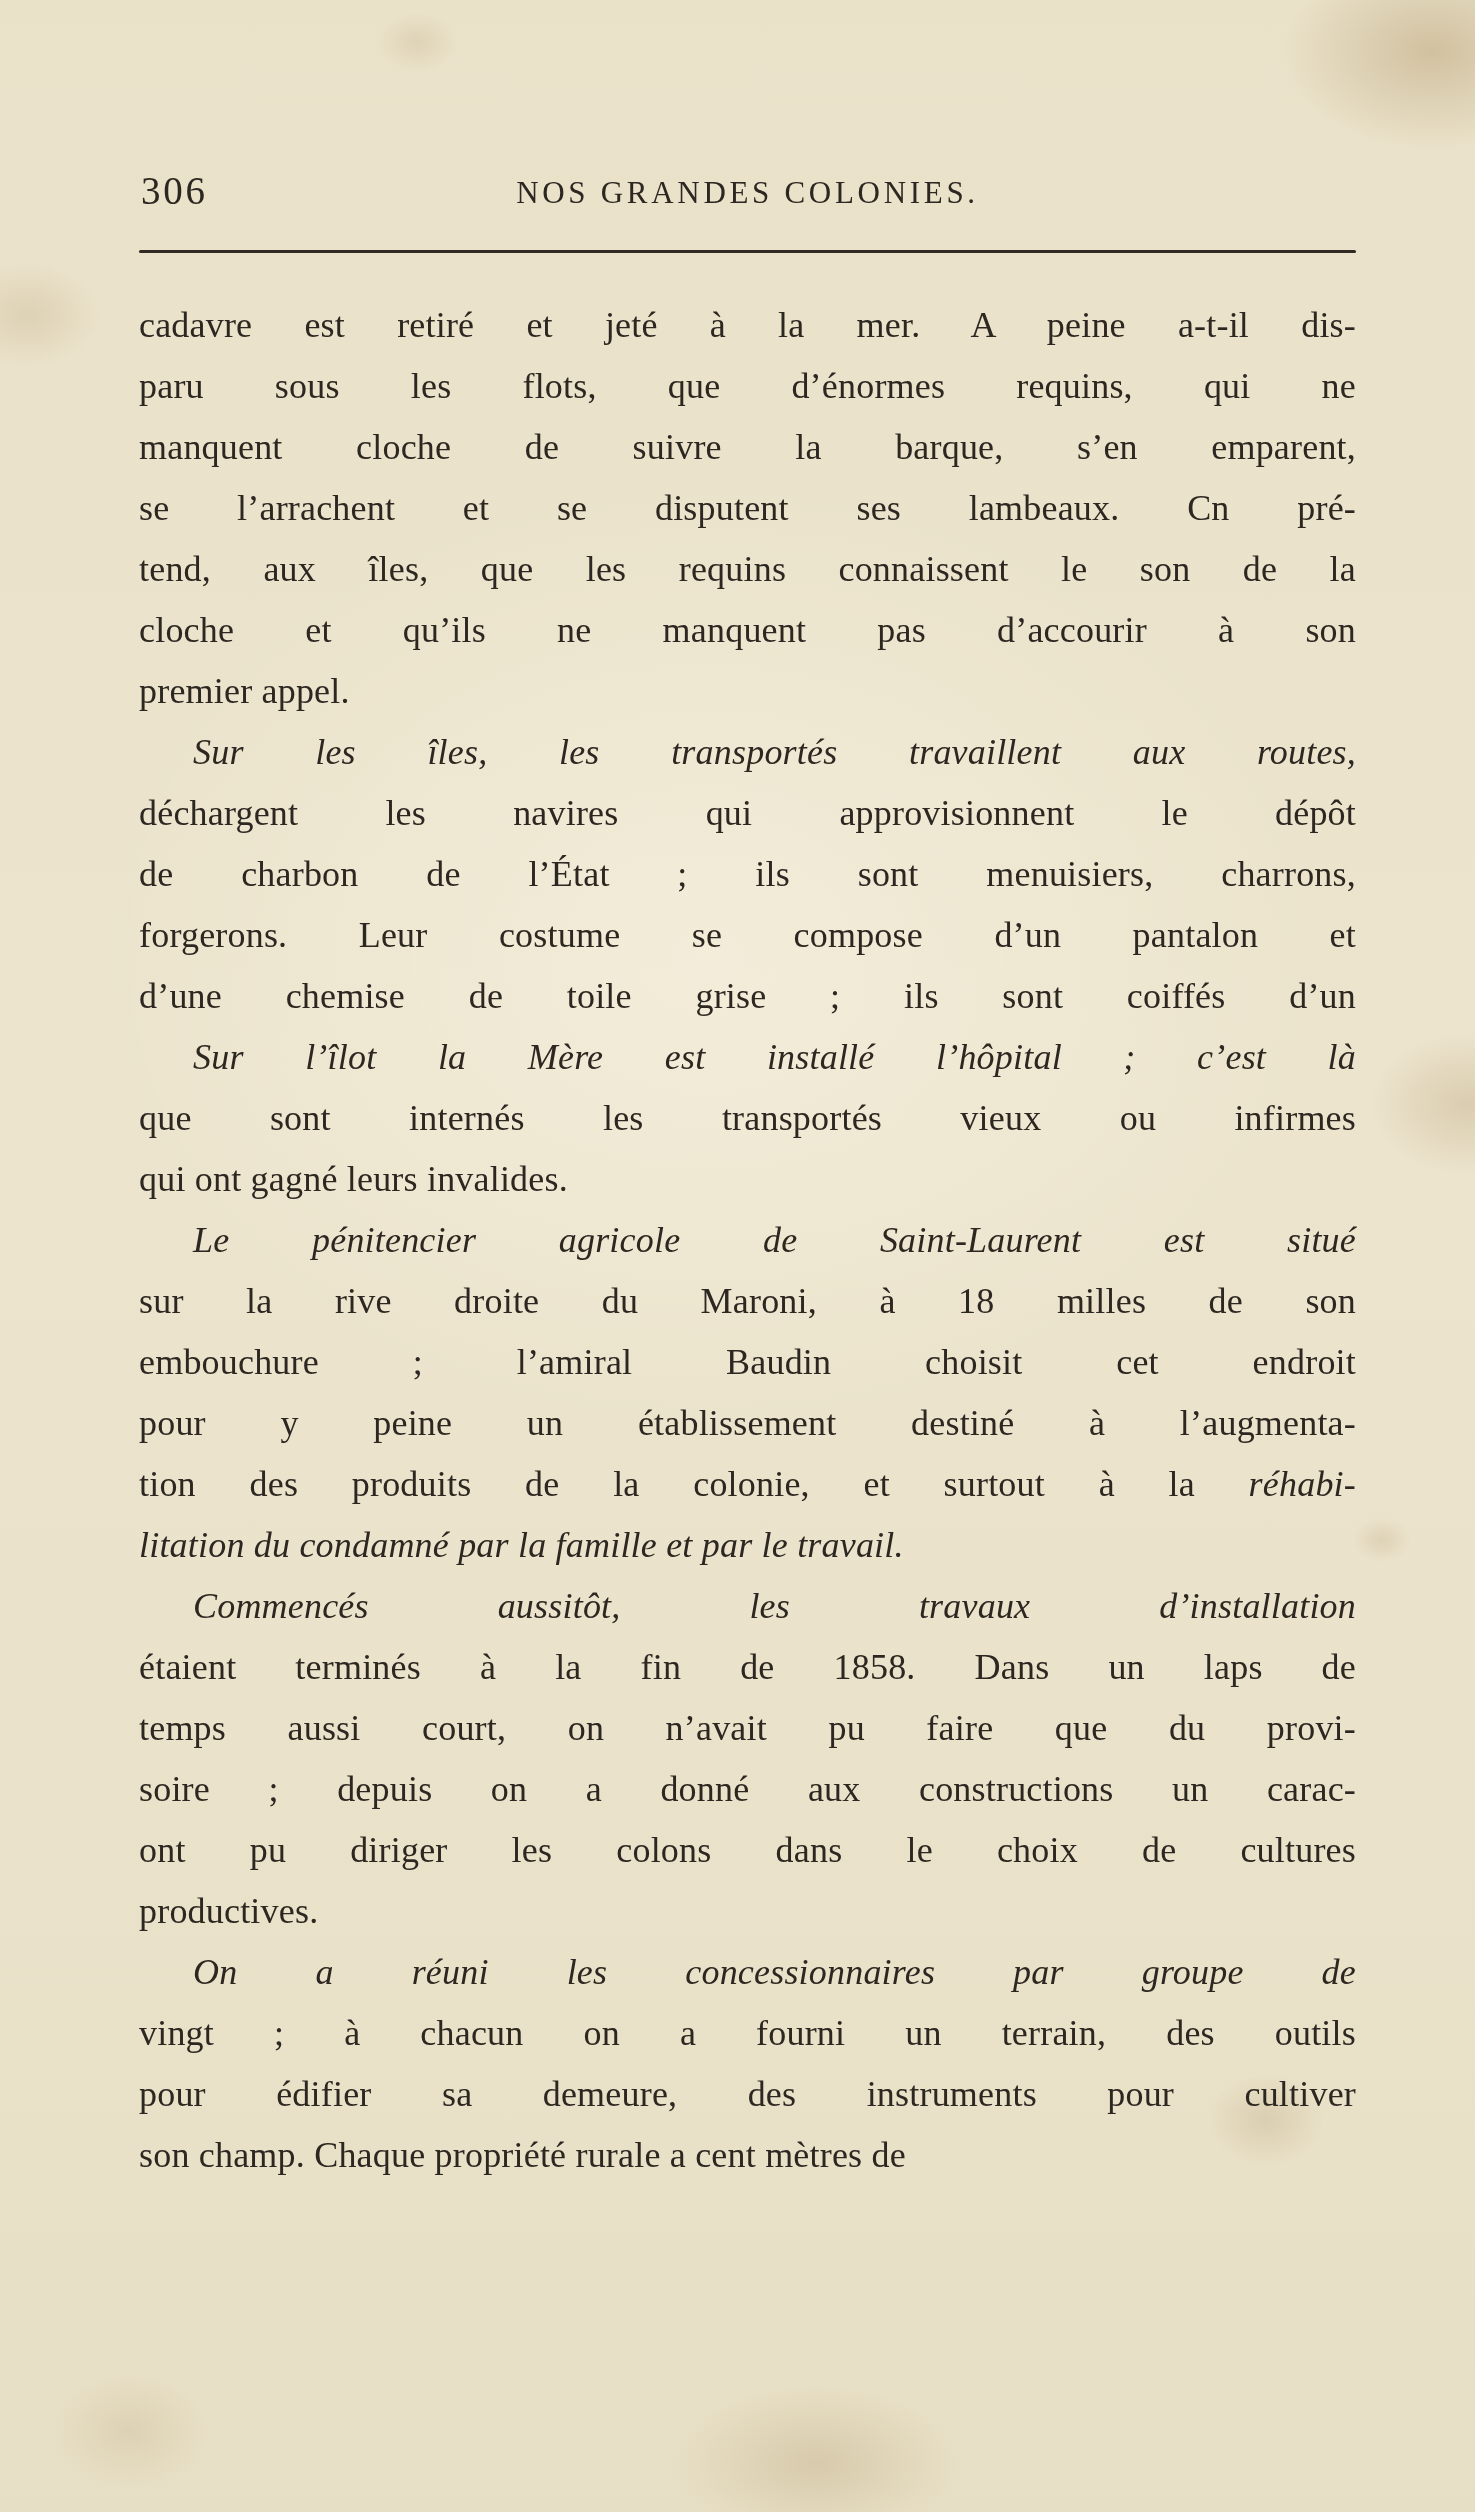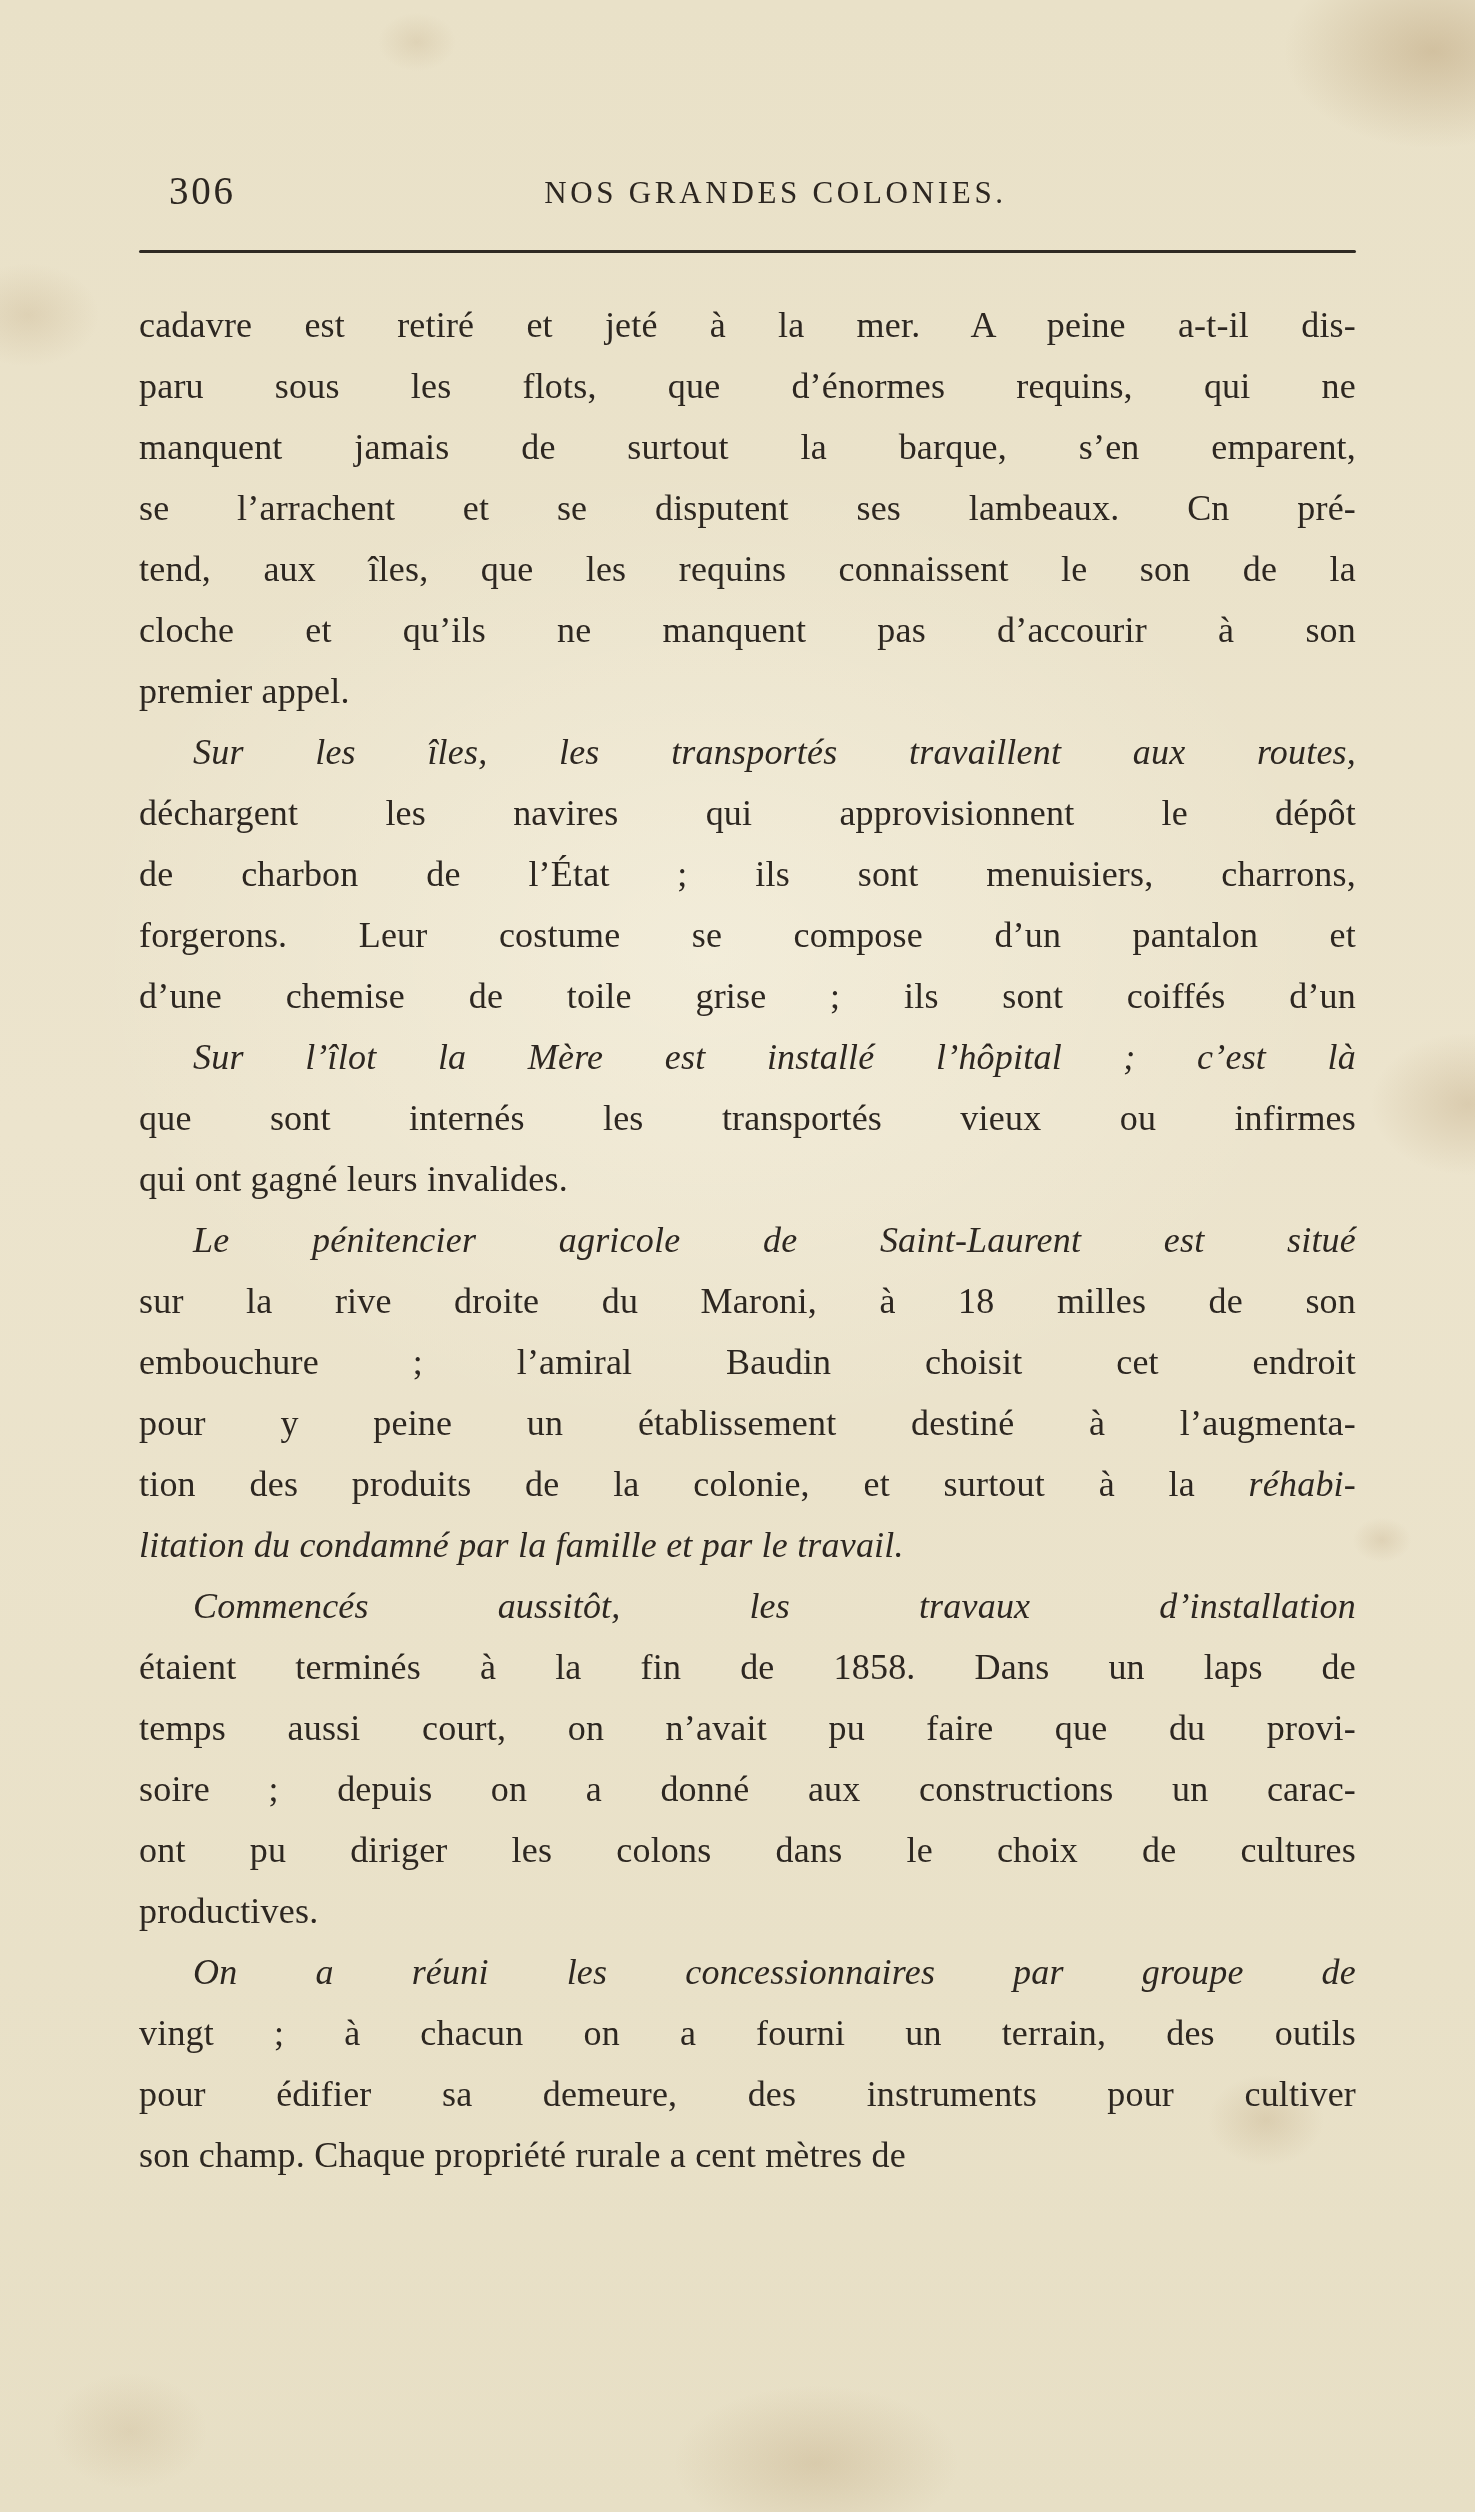--- a/index.html
+++ b/index.html
@@ -31,21 +31,20 @@
       radial-gradient(111px 83px  at 130px 2431px, rgba(148,108,55,0.12), rgba(148,108,55,0) 70%),
       radial-gradient(56px 42px   at 417px 42px,   rgba(148,108,55,0.12), rgba(148,108,55,0) 70%),
       radial-gradient(42px 32px   at 1382px 1540px, rgba(148,108,55,0.14), rgba(148,108,55,0) 70%);
   }
   .page-header {
     position: absolute;
     top: 163px;
     left: 139px;
     width: 1217px;
     height: 65px;
-    margin-left: 28px;
   }
   .page-number {
     position: absolute;
     left: 1.9px;
     top: 0;
     font-size: 39px;
     letter-spacing: 2.8px;
     line-height: 56px;
   }
   .running-title {
@@ -96,21 +95,21 @@
     <span class="page-number">306</span>
     <span class="running-title">NOS GRANDES COLONIES.</span>
   </header>
 
   <div class="header-rule"></div>
 
   <main class="text-block">
       <div class="para">
         <div class="line"><span>cadavre est retiré et jeté à la mer. A peine a-t-il dis-</span></div>
         <div class="line"><span>paru sous les flots, que d’énormes requins, qui ne</span></div>
-        <div class="line"><span>manquent jamais de surtout la barque, s’en emparent,</span></div>
+        <div class="line"><span>manquent cloche de suivre la barque, s’en emparent,</span></div>
         <div class="line"><span>se l’arrachent et se disputent ses lambeaux. Cn pré-</span></div>
         <div class="line"><span>tend, aux îles, que les requins connaissent le son de la</span></div>
         <div class="line"><span>cloche et qu’ils ne manquent pas d’accourir à son</span></div>
         <div class="line last"><span>premier appel.</span></div>
       </div>
       <div class="para">
         <div class="line first-indent"><span>Sur les îles, les transportés travaillent aux routes,</span></div>
         <div class="line"><span>déchargent les navires qui approvisionnent le dépôt</span></div>
         <div class="line"><span>de charbon de l’État ; ils sont menuisiers, charrons,</span></div>
         <div class="line"><span>forgerons. Leur costume se compose d’un pantalon et</span></div>

